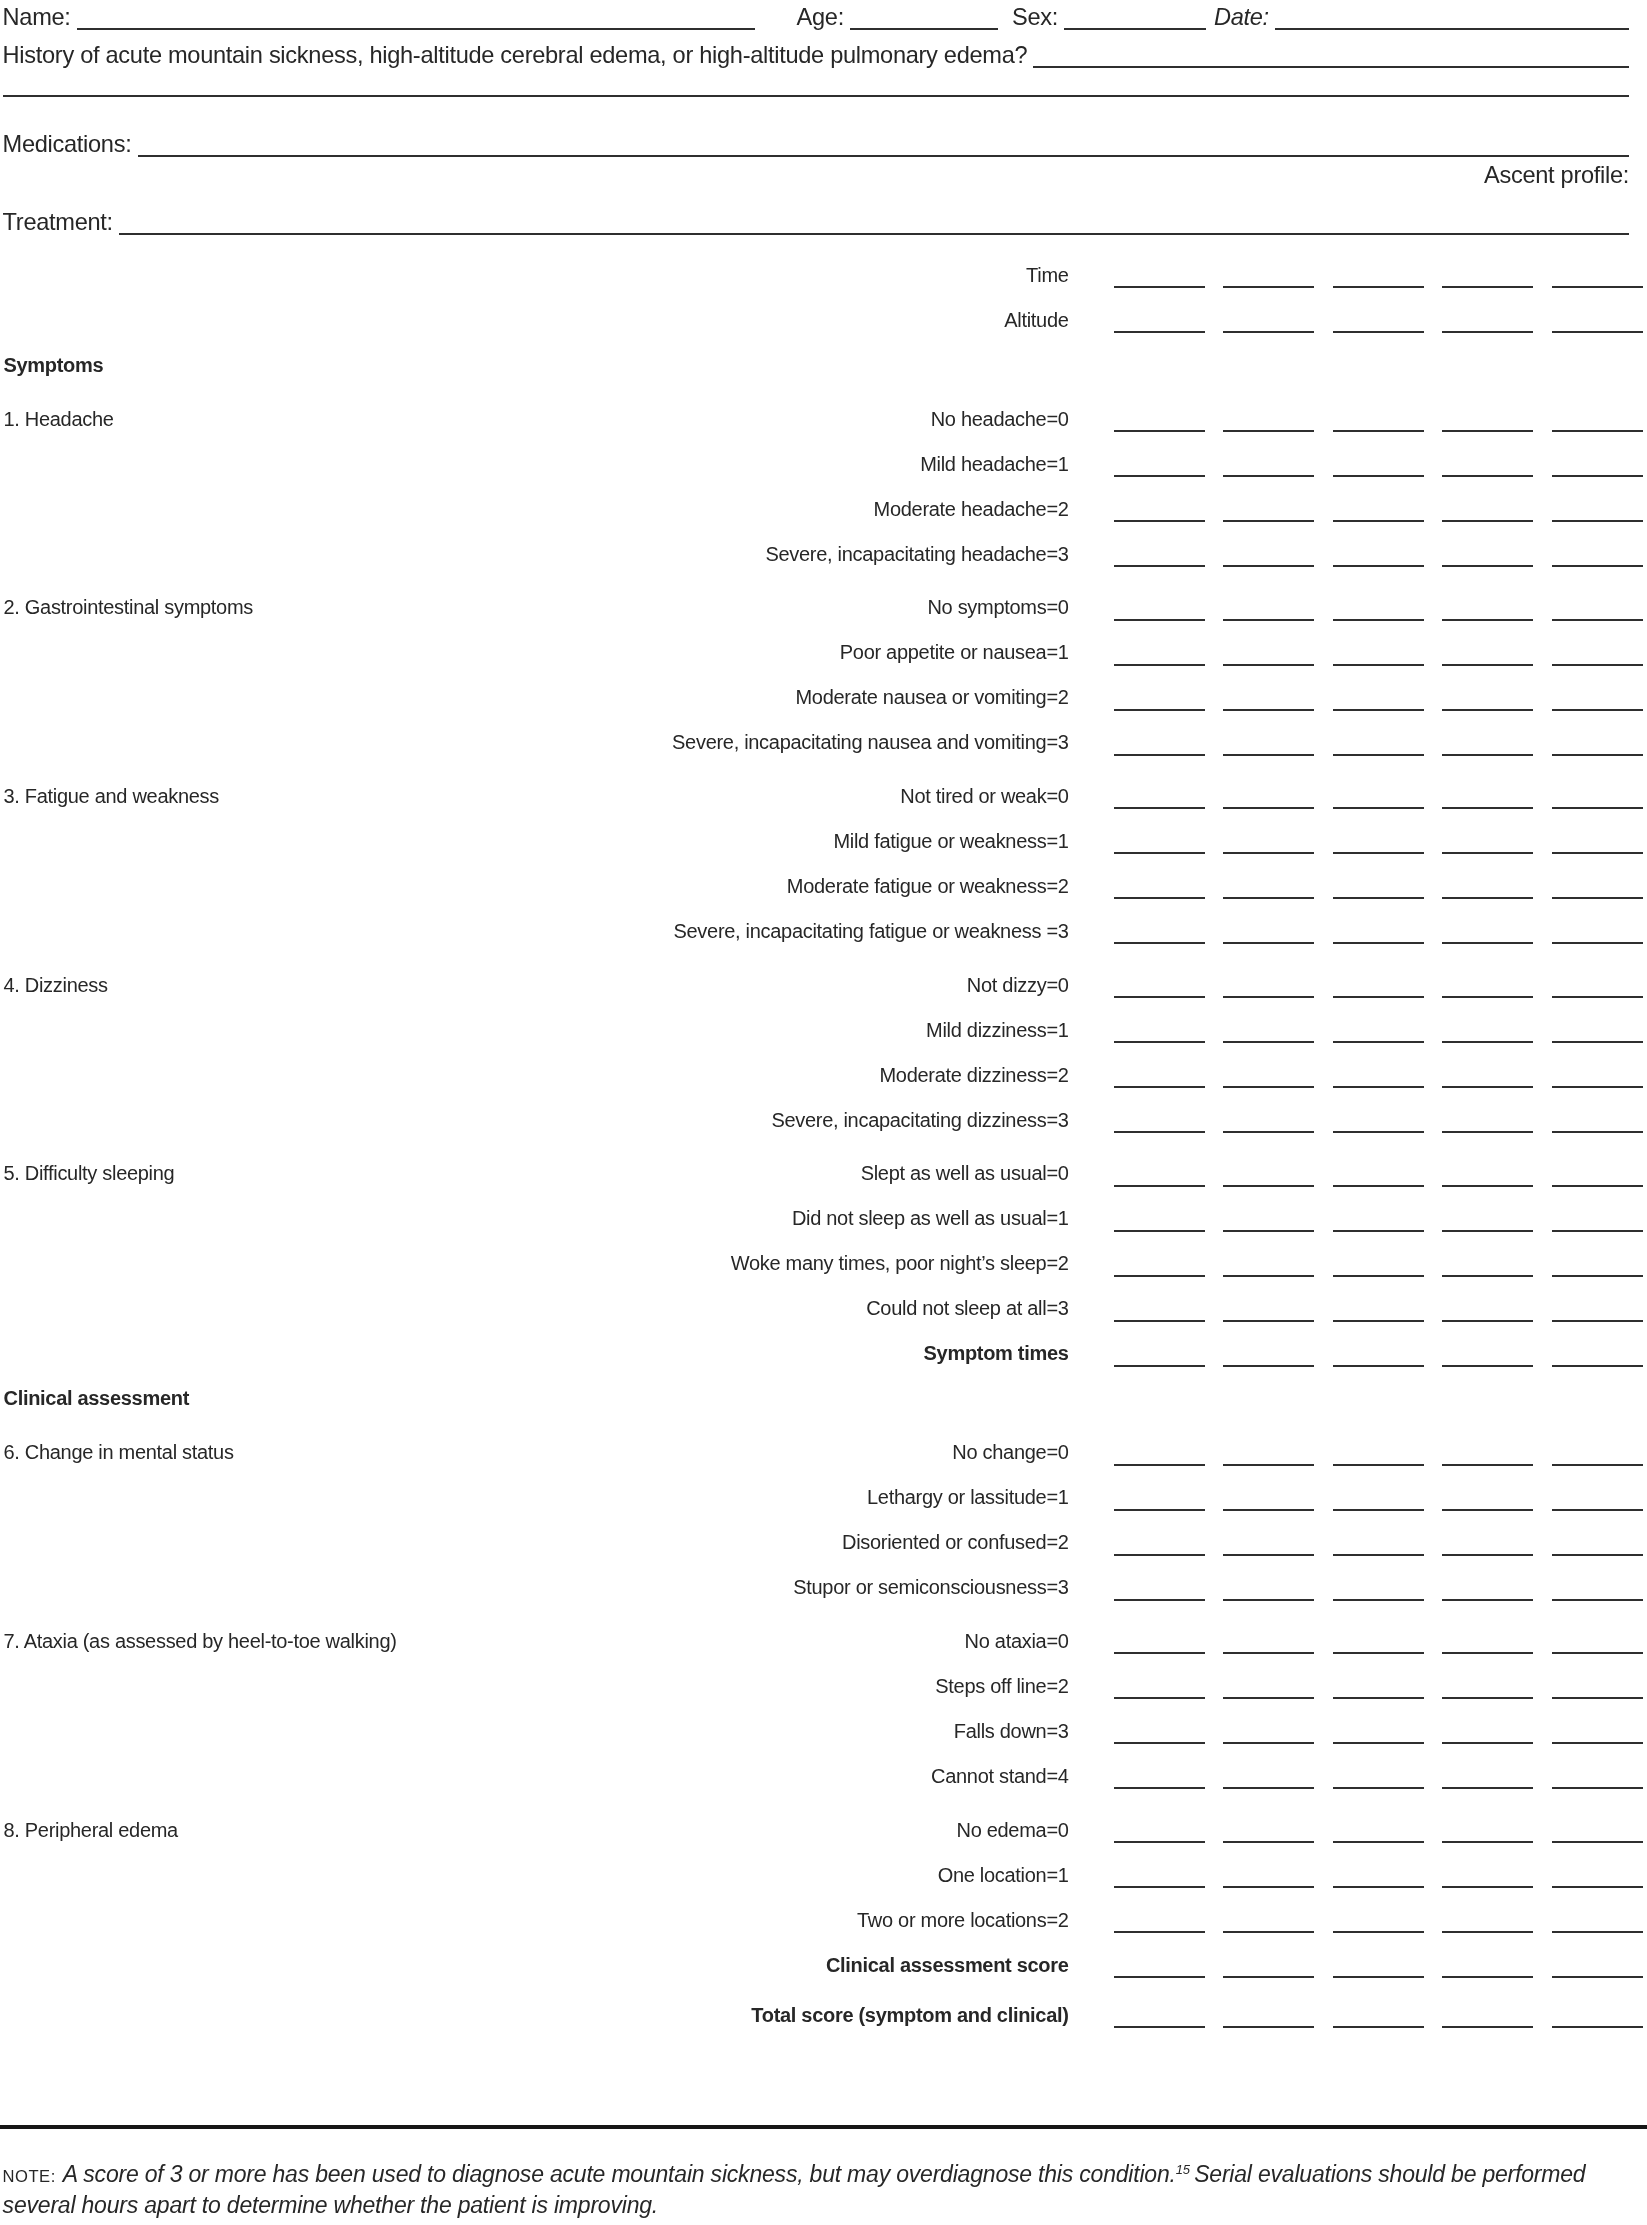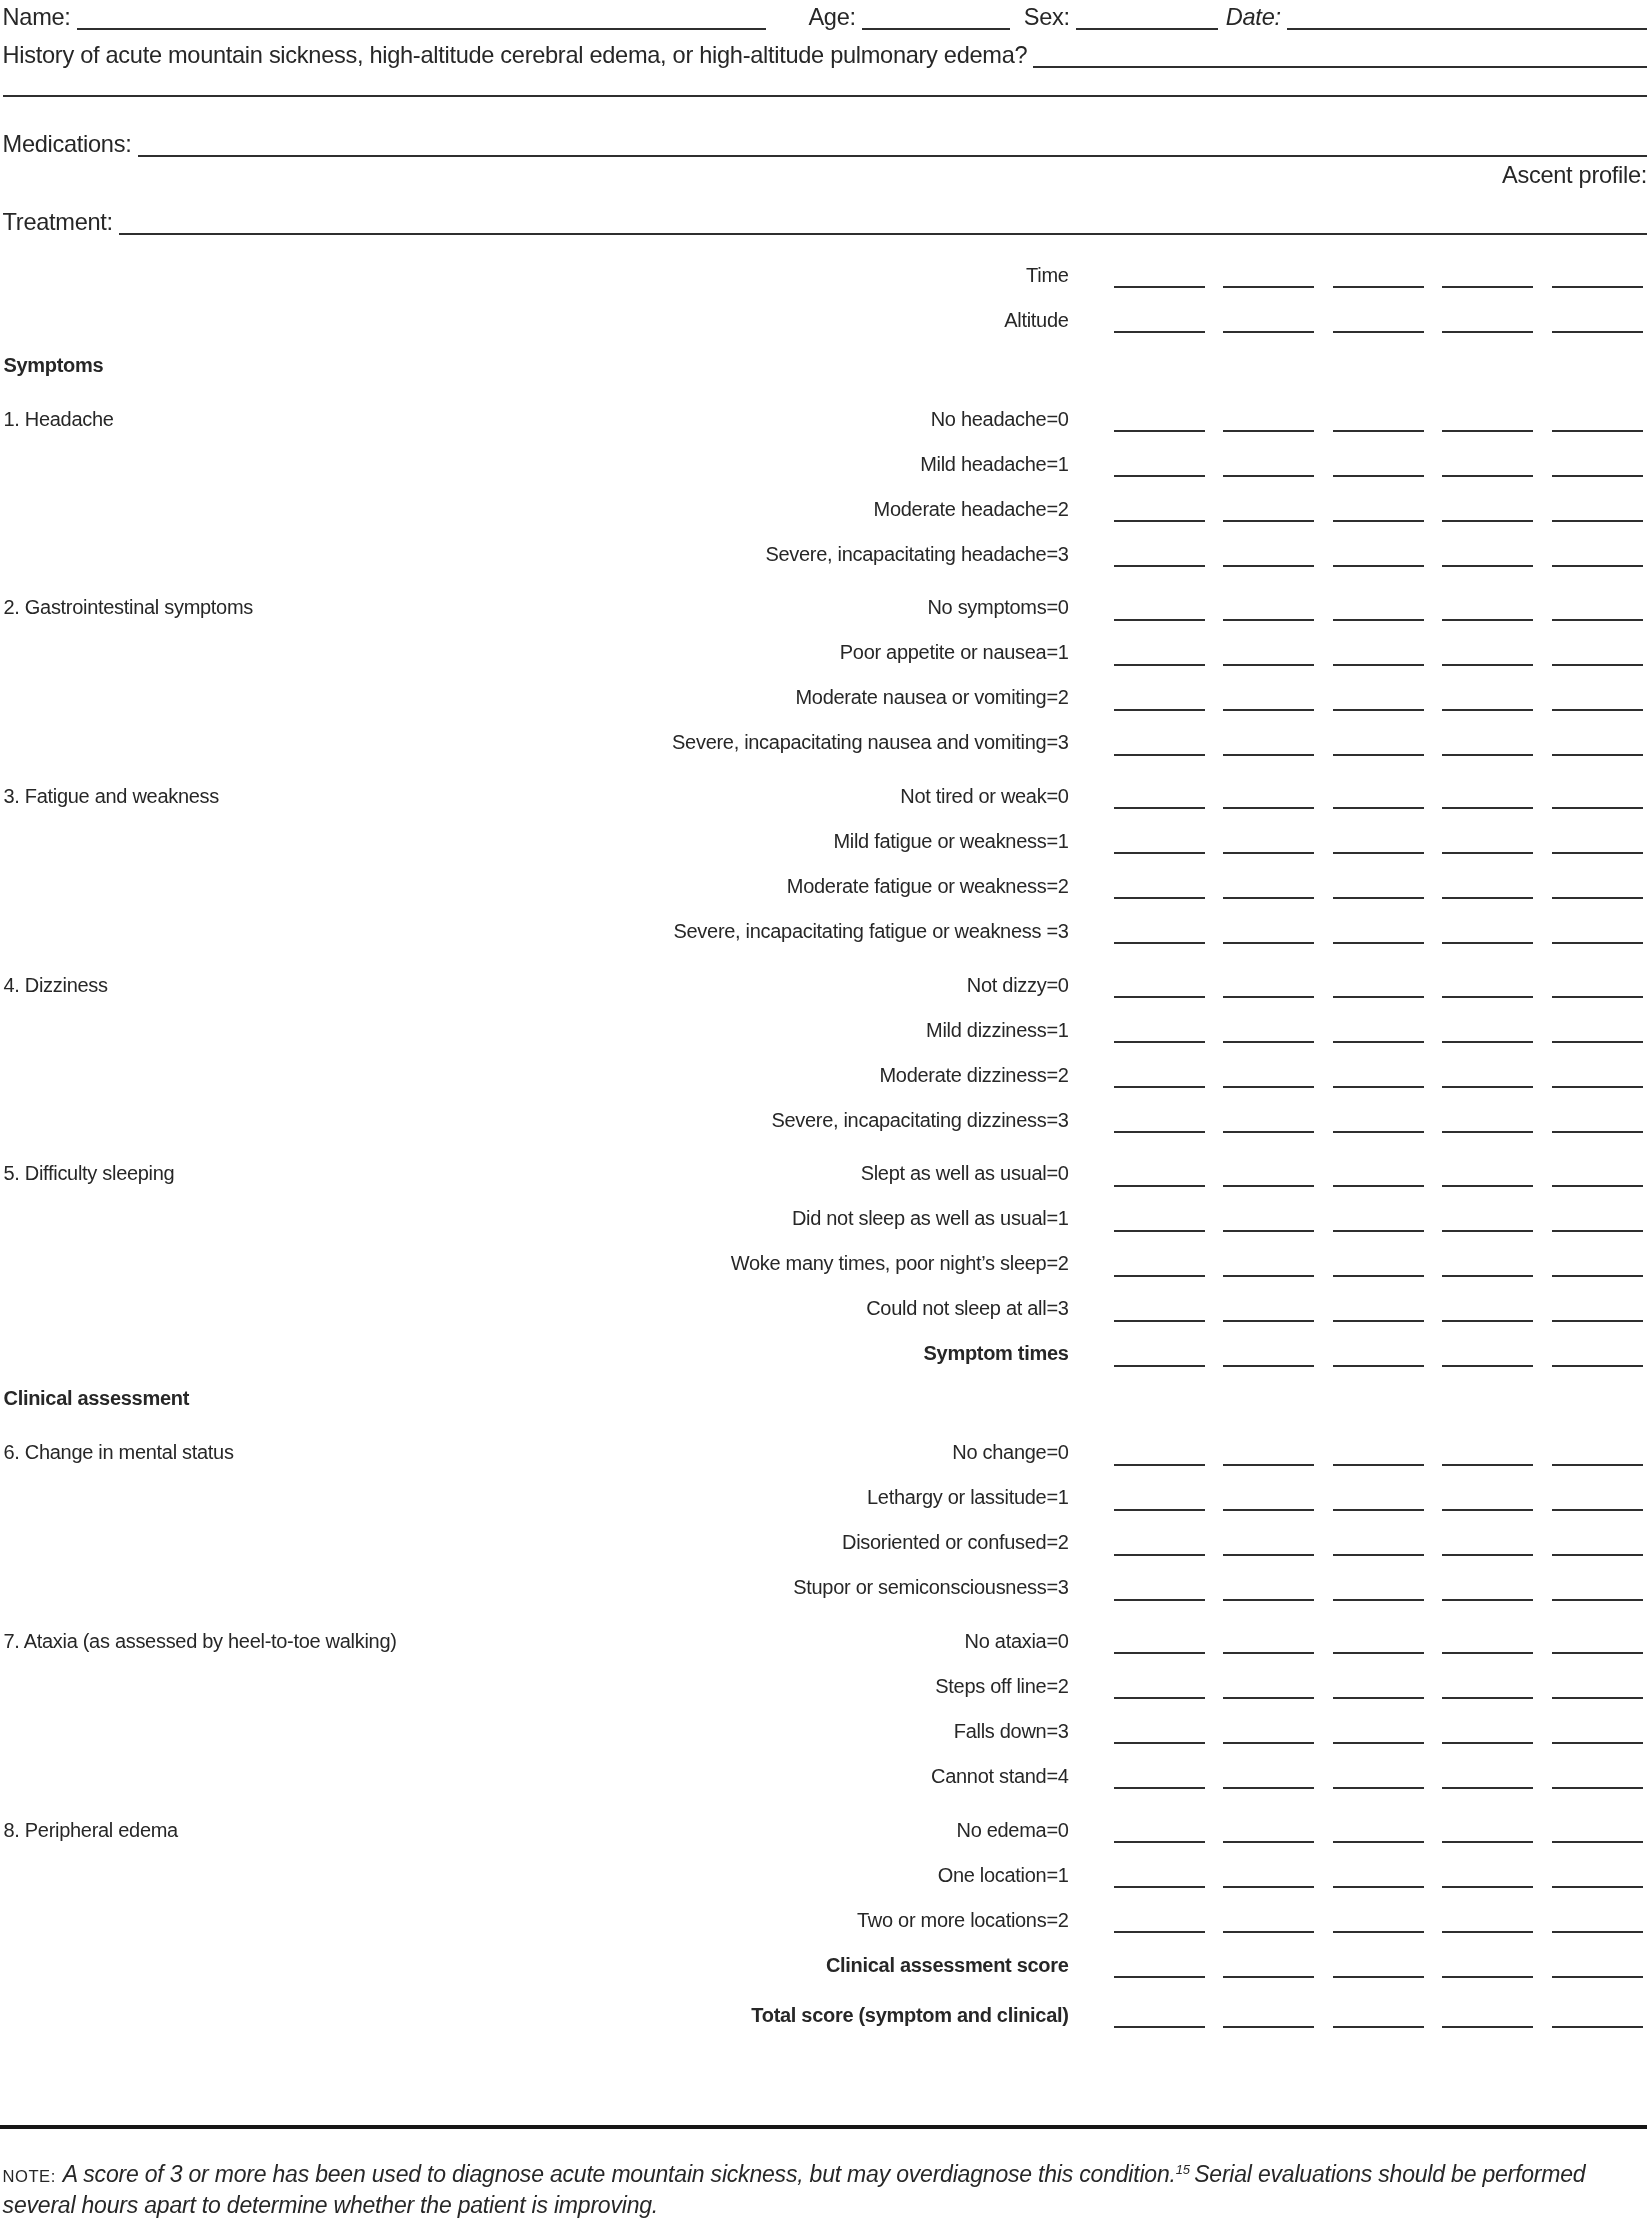--- a/index.html
+++ b/index.html
@@ -8,21 +8,21 @@
     --rule:#161616;
   }
   html,body{margin:0;padding:0;background:#ffffff;}
   .page{
     position:relative;width:1647px;height:2225px;background:#ffffff;
     color:var(--text);
     font-family:"Liberation Sans","DejaVu Sans",sans-serif;
     font-size:23.6px;letter-spacing:-0.3px;overflow:hidden;
   }
   
-  .hdr{position:absolute;left:2.6px;right:0;top:0;}
+  .hdr{position:absolute;left:2.6px;right:18px;top:0;}
   .hrow{display:flex;align-items:flex-end;}
   .hrow .lbl{white-space:nowrap;line-height:26px;padding-bottom:5.2px;}
   .fill{border-bottom:2.2px solid var(--line);margin-bottom:5.2px;margin-left:6.1px;}
   .r1{height:35px;}
   .r2{height:38px;text-align:center;}
   .r3{height:26px;}
   .r3 .fill{margin-left:0;margin-bottom:1.7px;}
   .r4{height:39px;margin-top:24px;}
   .r5{height:39px;flex-direction:column;}
   .r6{height:39px;}

